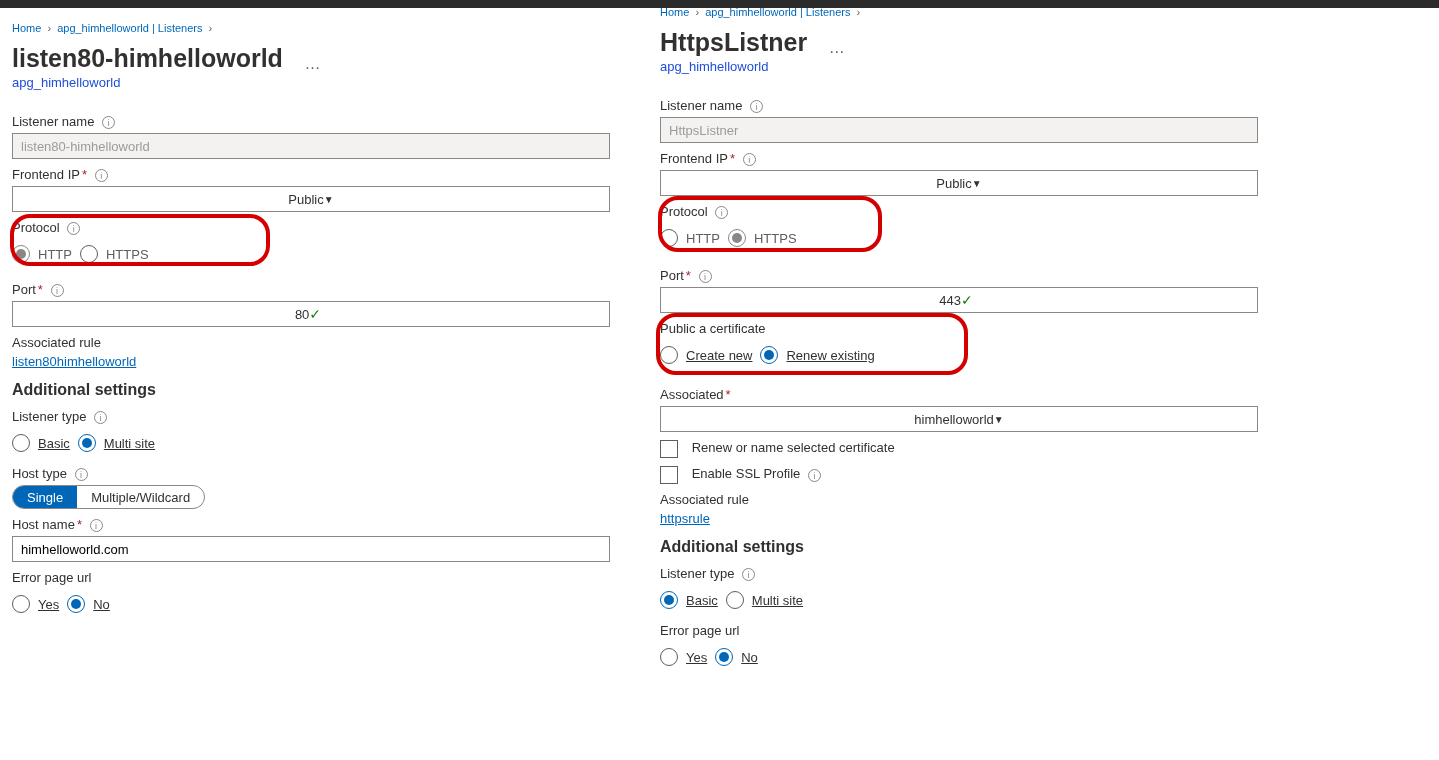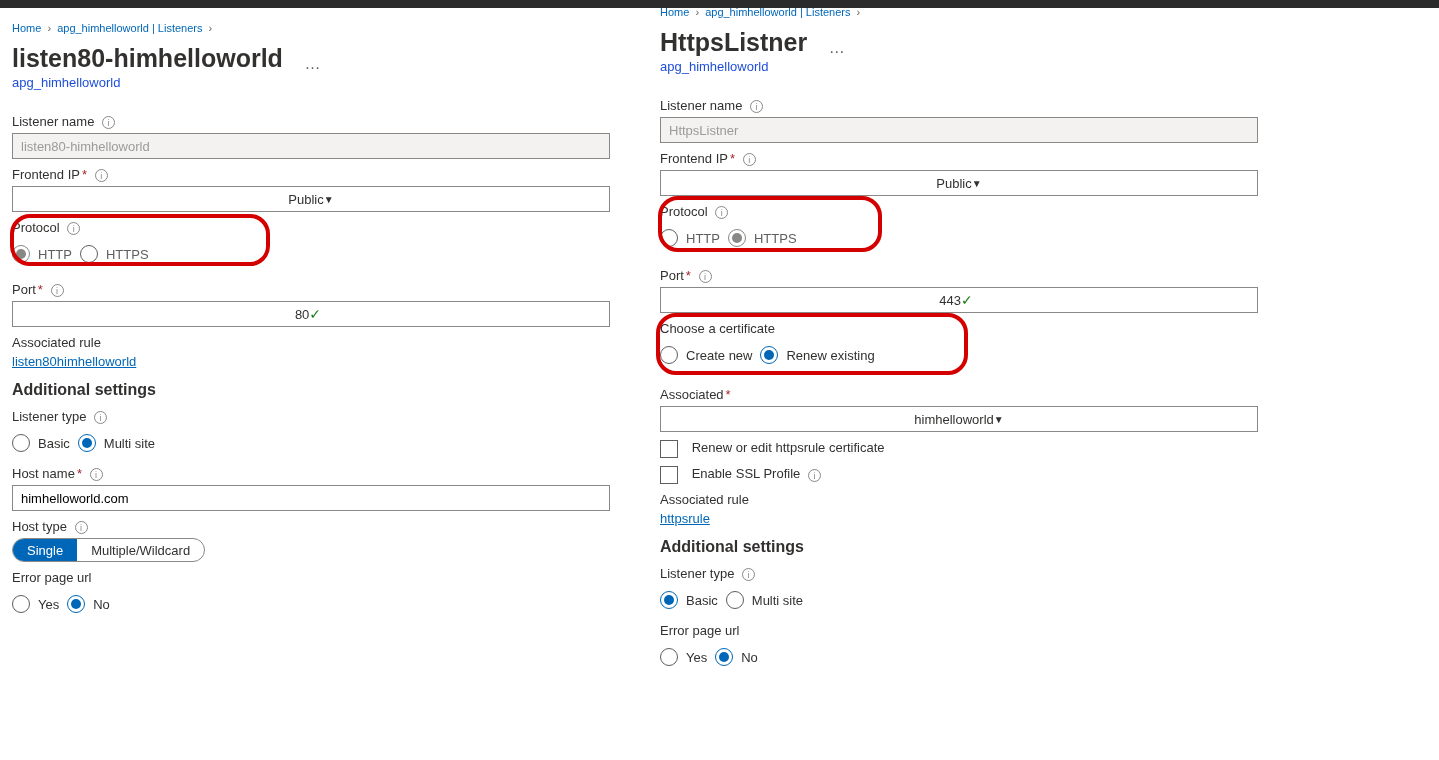--- a/index.html
+++ b/index.html
@@ -63,21 +63,21 @@
     display:inline-flex; align-items:center; justify-content:center;
     flex-shrink:0;
   }
   .radio.sel { border-color:#0067b8;}
   .radio.sel::after{
     content:""; width:10px; height:10px; background:#0067b8; border-radius:50%;
   }
   .radio.grey.sel{ border-color:#8a8886;}
   .radio.grey.sel::after{ background:#8a8886;}
   .rlabel { color:#605e5c; }
-  .rlabel.on { color:#323130; }
+  .rlabel.on { color:#323130;text-decoration:underline; }
   .link { color:#0067b8; }
   .section-h { font-weight:600; font-size:16px; margin: 12px 0 10px 0;}
   .pill-toggle {
     display:inline-flex; border:1px solid #8a8886; border-radius:14px;
     overflow:hidden; height:24px; align-items:stretch;
   }
   .pill-toggle .seg {
     padding: 2px 14px; font-size:13px; display:flex; align-items:center;
   }
   .pill-toggle .seg.active { background:#0067b8; color:#fff;}
@@ -175,36 +175,36 @@
       <span class="radio"></span>
       <span class="rlabel on">Basic</span>
       <span class="radio sel"></span>
       <span class="rlabel on">Multi site</span>
     </div>
   </div>
 
   
   <div class="field">
     <div class="label-row">
-      <span>Host name</span><span class="req">*</span>
-      <span class="info-icon">i</span>
-    </div>
-    <input type="text" class="tbox" value="himhelloworld.com" style="">
-  </div>
-
-  
-  <div class="field">
-    <div class="label-row">
       <span>Host type</span>
       <span class="info-icon">i</span>
     </div>
     <div class="pill-toggle">
       <div class="seg active">Single</div>
       <div class="seg">Multiple/Wildcard</div>
     </div>
+  </div>
+
+  
+  <div class="field">
+    <div class="label-row">
+      <span>Host name</span><span class="req">*</span>
+      <span class="info-icon">i</span>
+    </div>
+    <input type="text" class="tbox" value="himhelloworld.com" style="">
   </div>
 
   
   <div class="field">
     <div class="label-row">Error page url</div>
     <div class="radio-row">
       <span class="radio"></span>
       <span class="rlabel on">Yes</span>
       <span class="radio sel"></span>
       <span class="rlabel on">No</span>
@@ -269,21 +269,21 @@
     </div>
     <div class="sbox">
       <span>443</span>
       <span class="valid-check">✓</span>
     </div>
   </div>
 
   
   <div class="field" style="position:relative; height:58px;">
     <div class="annot" style="left:-4px; top:-8px; width:312px; height:62px;"></div>
-    <div class="label-row">Choose a certificate</div>
+    <div class="label-row">Public a certificate</div>
     <div class="radio-row">
       <span class="radio"></span>
       <span class="rlabel on">Create new</span>
       <span class="radio sel"></span>
       <span class="rlabel on">Renew existing</span>
     </div>
   </div>
 
   
   <div class="field">
@@ -291,21 +291,21 @@
       <span>Associated</span><span class="req">*</span>
     </div>
     <div class="sbox">
       <span>himhelloworld</span>
       <span class="chev">▼</span>
     </div>
   </div>
 
   <div class="field">
     <span class="chkbox"></span>
-    <span>Renew or edit httpsrule certificate</span>
+    <span>Renew or name selected certificate</span>
   </div>
 
   <div class="field">
     <span class="chkbox"></span>
     <span>Enable SSL Profile</span>
     <span class="info-icon">i</span>
   </div>
 
   
   <div class="field">

